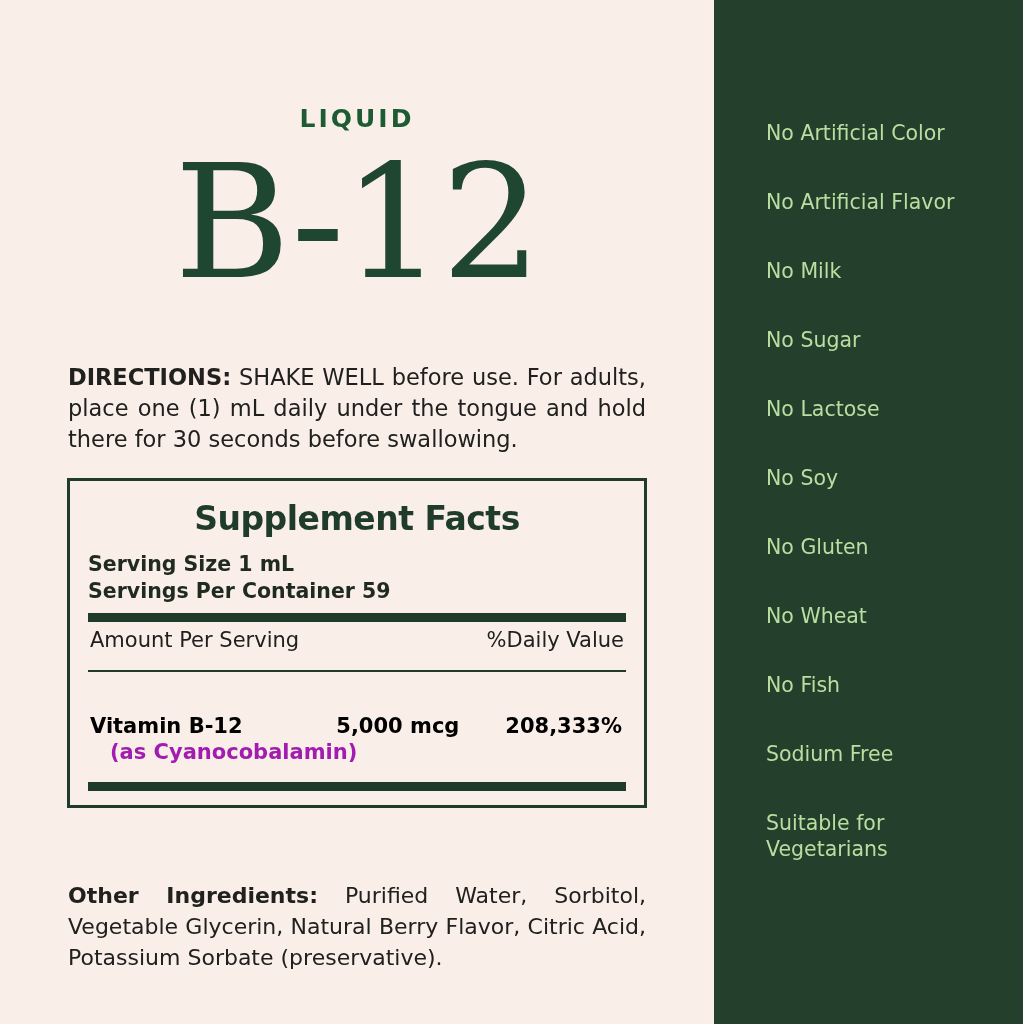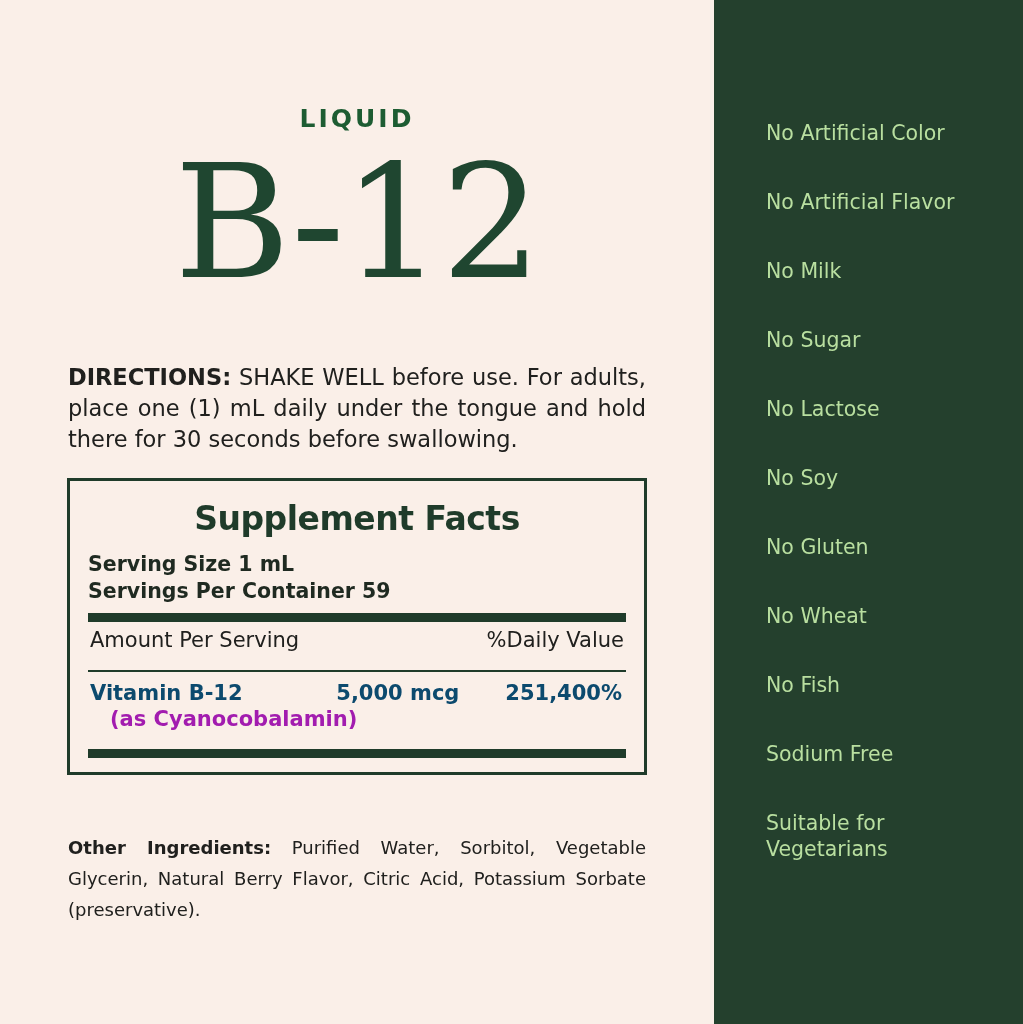--- a/index.html
+++ b/index.html
@@ -113,38 +113,39 @@
     justify-content: space-between;
     font-size: 21px;
     color: #20201e;
     padding: 6px 2px 18px 2px;
   }
   .nutrient-row {
     display: flex;
     align-items: flex-start;
     font-size: 21px;
     font-weight: bold;
-    color: #0c4a6e;
+    color: #000000;
     padding: 9px 0 0 2px;
+    margin-top: 33px;
   }
   .nutrient-name { width: 255px; }
   .nutrient-amt  { width: 175px; }
   .nutrient-dv   { flex: 1; text-align: right; padding-right: 4px; }
   .nutrient-sub {
     font-size: 21px;
     font-weight: bold;
     color: #a21caf;
     padding: 2px 0 10px 22px;
   }
   .other-ing {
     position: absolute;
-    top: 832px;
+    top: 880px;
     left: 68px;
     width: 578px;
-    font-size: 18px;
+    font-size: 22px;
     line-height: 31px;
     color: #20201e;
     text-align: justify;
   }
   .other-ing b { font-weight: bold; }
   
   .claim {
     color: #b9dfa0;
     font-size: 20.5px;
     line-height: 26px;
@@ -173,21 +174,21 @@
       <div class="serving-line">Servings Per Container 59</div>
       <div class="rule-thick"></div>
       <div class="amount-row">
         <span>Amount Per Serving</span>
         <span>%Daily Value</span>
       </div>
       <div class="rule-thin"></div>
       <div class="nutrient-row">
         <span class="nutrient-name">Vitamin B-12</span>
         <span class="nutrient-amt">5,000  mcg</span>
-        <span class="nutrient-dv">251,400%</span>
+        <span class="nutrient-dv">208,333%</span>
       </div>
       <div class="nutrient-sub">(as Cyanocobalamin)</div>
       <div class="rule-thick"></div>
     </div>
 
     <div class="other-ing">
       <b>Other  Ingredients:</b><span>  Purified  Water,  Sorbitol, Vegetable Glycerin, Natural Berry Flavor, Citric Acid, Potassium Sorbate (preservative).</span>
     </div>
 
   </div>

